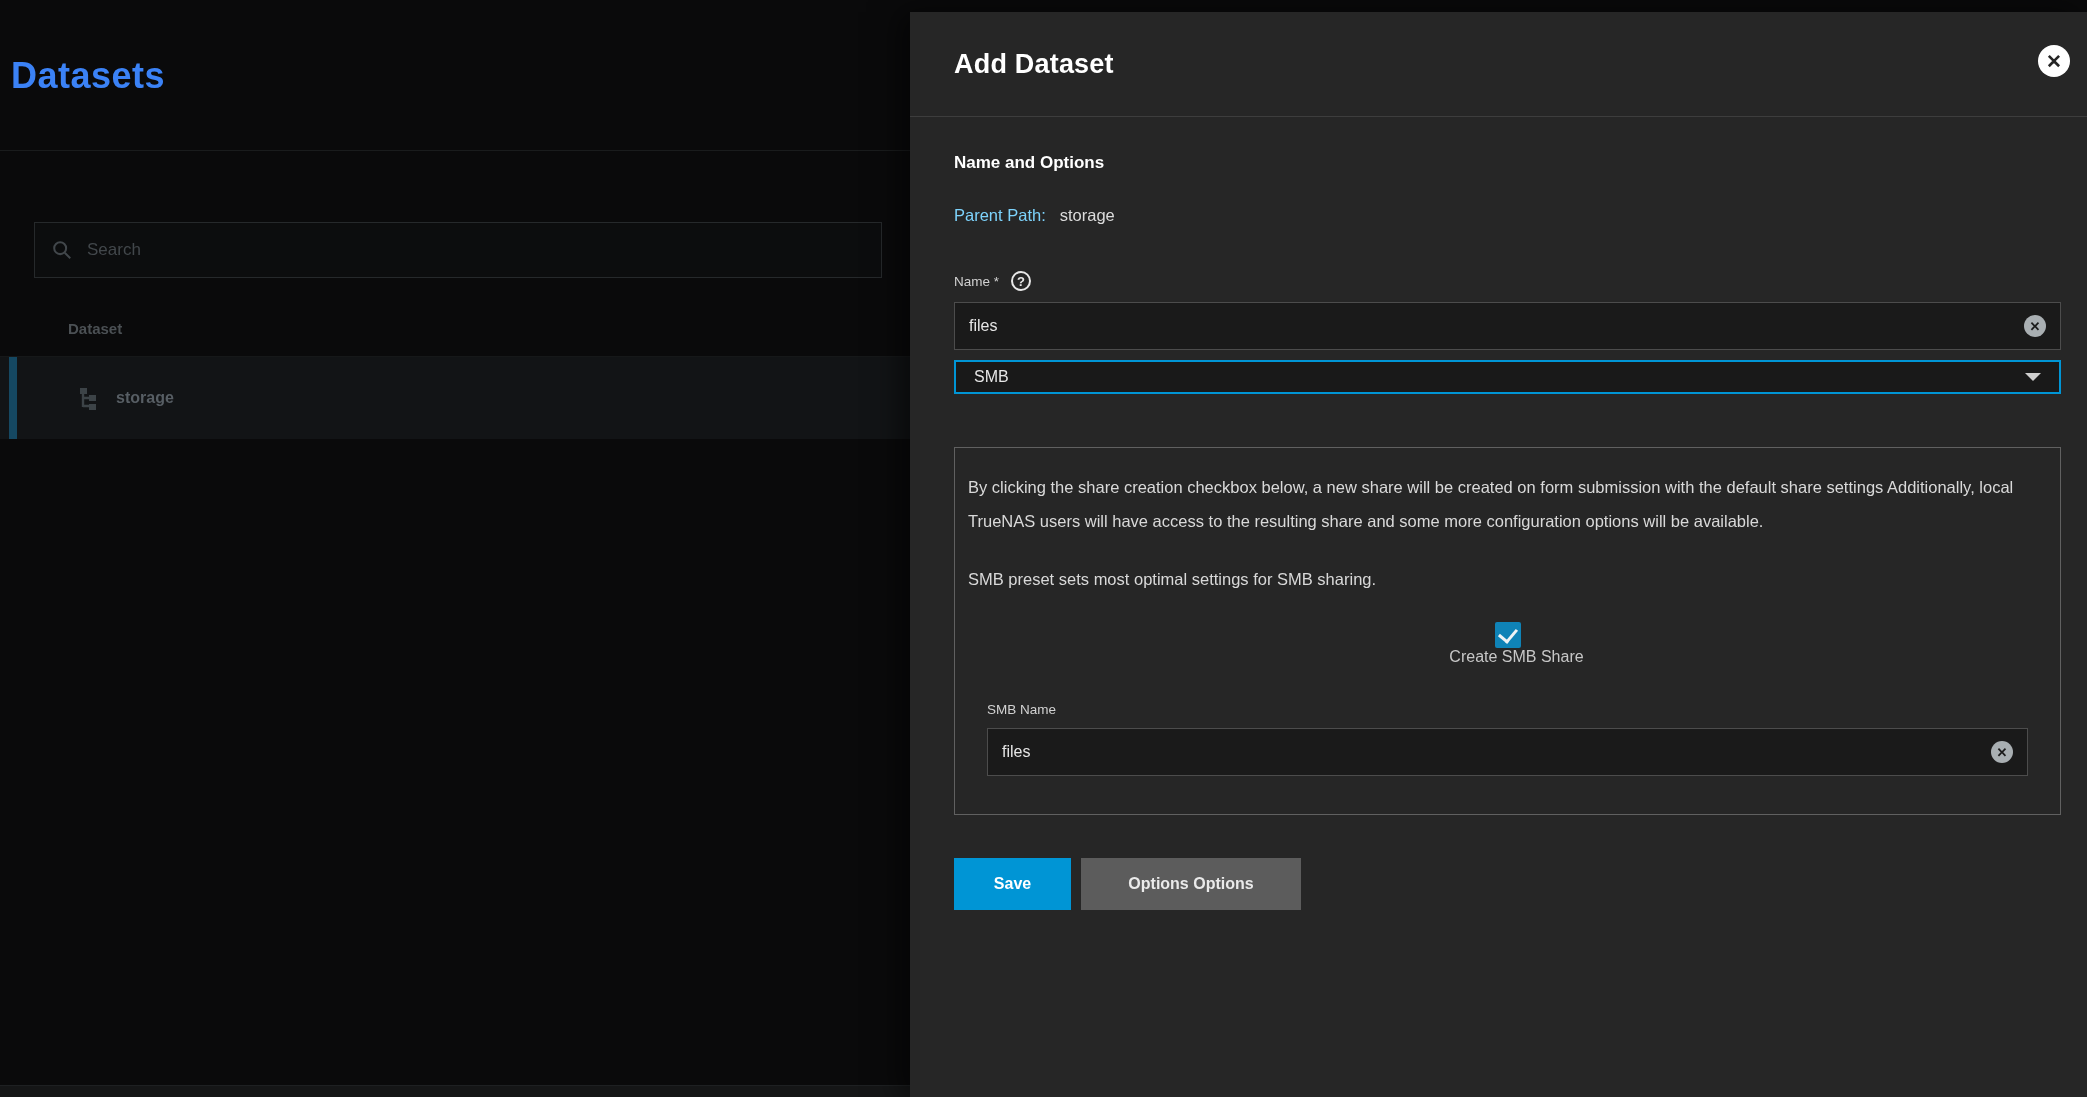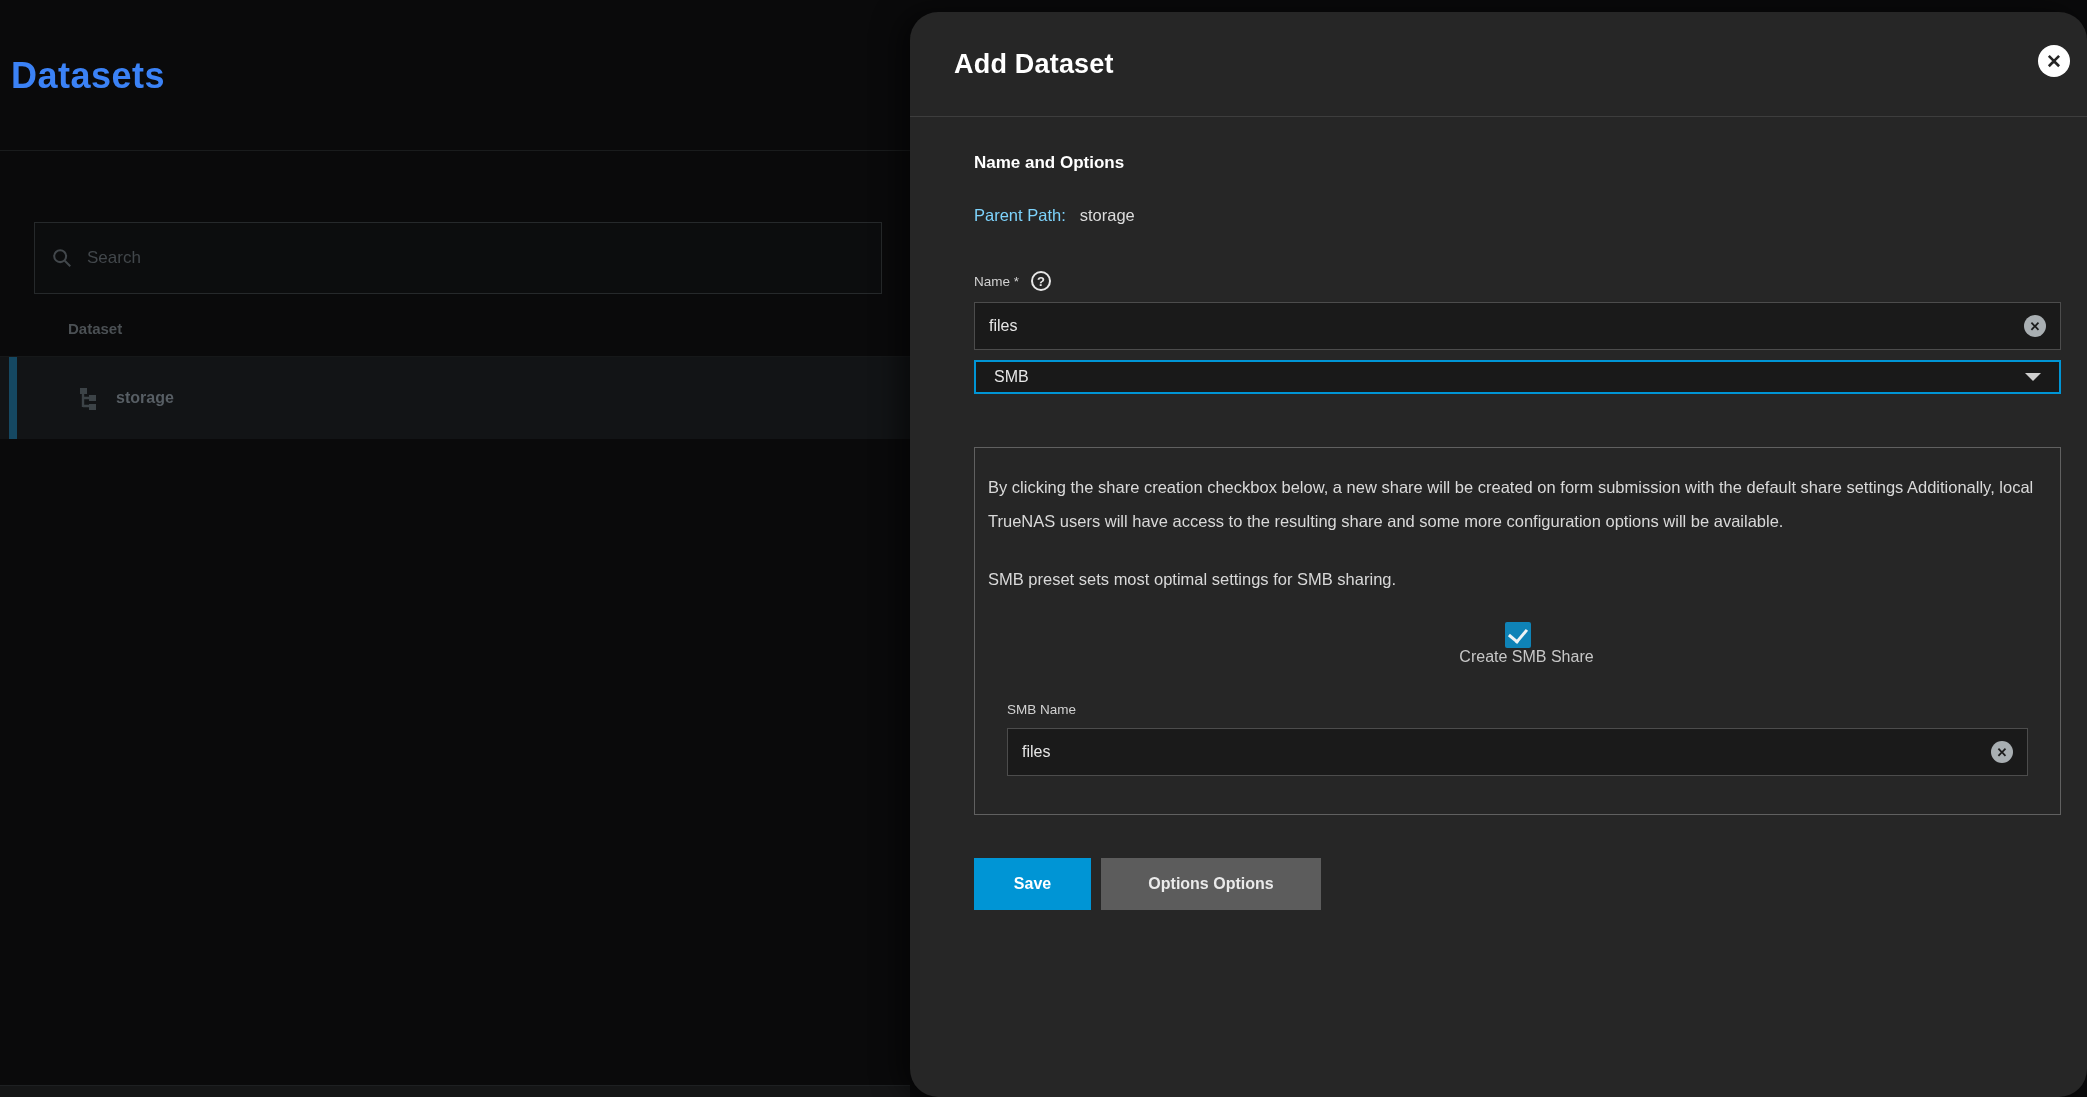--- a/index.html
+++ b/index.html
@@ -9,21 +9,21 @@
     background: #0a0a0b;
     position: relative;
     color: #e6e6e6;
   }
 
   
   .bg-page { position: absolute; left: 0; top: 0; width: 910px; height: 1097px; background: #0a0a0b; }
   .bg-title { position: absolute; left: 11px; top: 55px; font-size: 36px; font-weight: bold; color: #3b82f6; letter-spacing: .5px; }
   .bg-divider-1 { position: absolute; left: 0; top: 150px; width: 910px; height: 1px; background: #1a1c1d; }
   .search-box {
-    position: absolute; left: 34px; top: 222px; width: 848px; height: 72px;
+    position: absolute; left: 34px; top: 222px; width: 848px; height: 56px;
     border: 1px solid #26292b; background: #0c0d0e; display: flex; align-items: center; padding: 0 16px;
   }
   .search-box svg { width: 22px; height: 22px; stroke: #42474b; flex: 0 0 auto; }
   .search-input {
     background: transparent; border: none; outline: none; color: #8b9094;
     font-size: 17px; margin-left: 14px; width: 100%; font-family: "Liberation Sans", sans-serif;
   }
   .search-input::placeholder { color: #42474b; }
   .table-header { position: absolute; left: 68px; top: 320px; font-size: 15px; font-weight: bold; color: #4b5054; }
   .bg-divider-2 { position: absolute; left: 0; top: 356px; width: 910px; height: 1px; background: #161819; }
@@ -32,33 +32,33 @@
     background: #121416; display: flex; align-items: center;
   }
   .row-strip { position: absolute; left: 9px; top: 0; width: 8px; height: 82px; background: #154862; }
   .tree-icon { margin-left: 75px; width: 26px; height: 26px; }
   .dataset-row-label { margin-left: 15px; font-size: 16px; font-weight: bold; color: #575e64; }
   .bg-footer { position: absolute; left: 0; bottom: 0; width: 910px; height: 12px; background: #151617; border-top: 1px solid #1e2022; }
 
   
   .panel {
     position: absolute; left: 910px; top: 12px; width: 1177px; height: 1085px;
-    background: #262626; box-shadow: -10px 0 28px rgba(0,0,0,.55); border-radius: 28px;
+    background: #262626; box-shadow: -10px 0 28px rgba(0,0,0,.55);
   }
   .panel-header {
     position: relative; height: 105px; border-bottom: 1px solid #3d3d3d;
     display: flex; align-items: center; padding-left: 44px;
   }
   .panel-title { font-size: 27px; font-weight: bold; color: #ffffff; letter-spacing: .2px; }
   .close-btn {
     position: absolute; right: 17px; top: 33px; width: 32px; height: 32px; border-radius: 50%;
     background: #ffffff; color: #262626; display: flex; align-items: center; justify-content: center;
     font-size: 19px; font-weight: bold; cursor: pointer; line-height: 1;
   }
-  .panel-content { padding: 0 26px 0 64px; }
+  .panel-content { padding: 0 26px 0 44px; }
 
   .section-title { margin-top: 36px; font-size: 17px; font-weight: bold; color: #ffffff; }
   .parent-path { margin-top: 33px; font-size: 16.5px; }
   .parent-path .pp-label { font-weight: normal; color: #7dd3fc; }
   .parent-path .pp-value { color: #dcdcdc; margin-left: 14px; }
 
   .field-label { display: flex; align-items: center; font-size: 13.5px; color: #d2d2d2; }
   .label-name { margin-top: 46px; }
   .help-icon {
     width: 20px; height: 20px; border: 2px solid #e8e8e8; border-radius: 50%;

